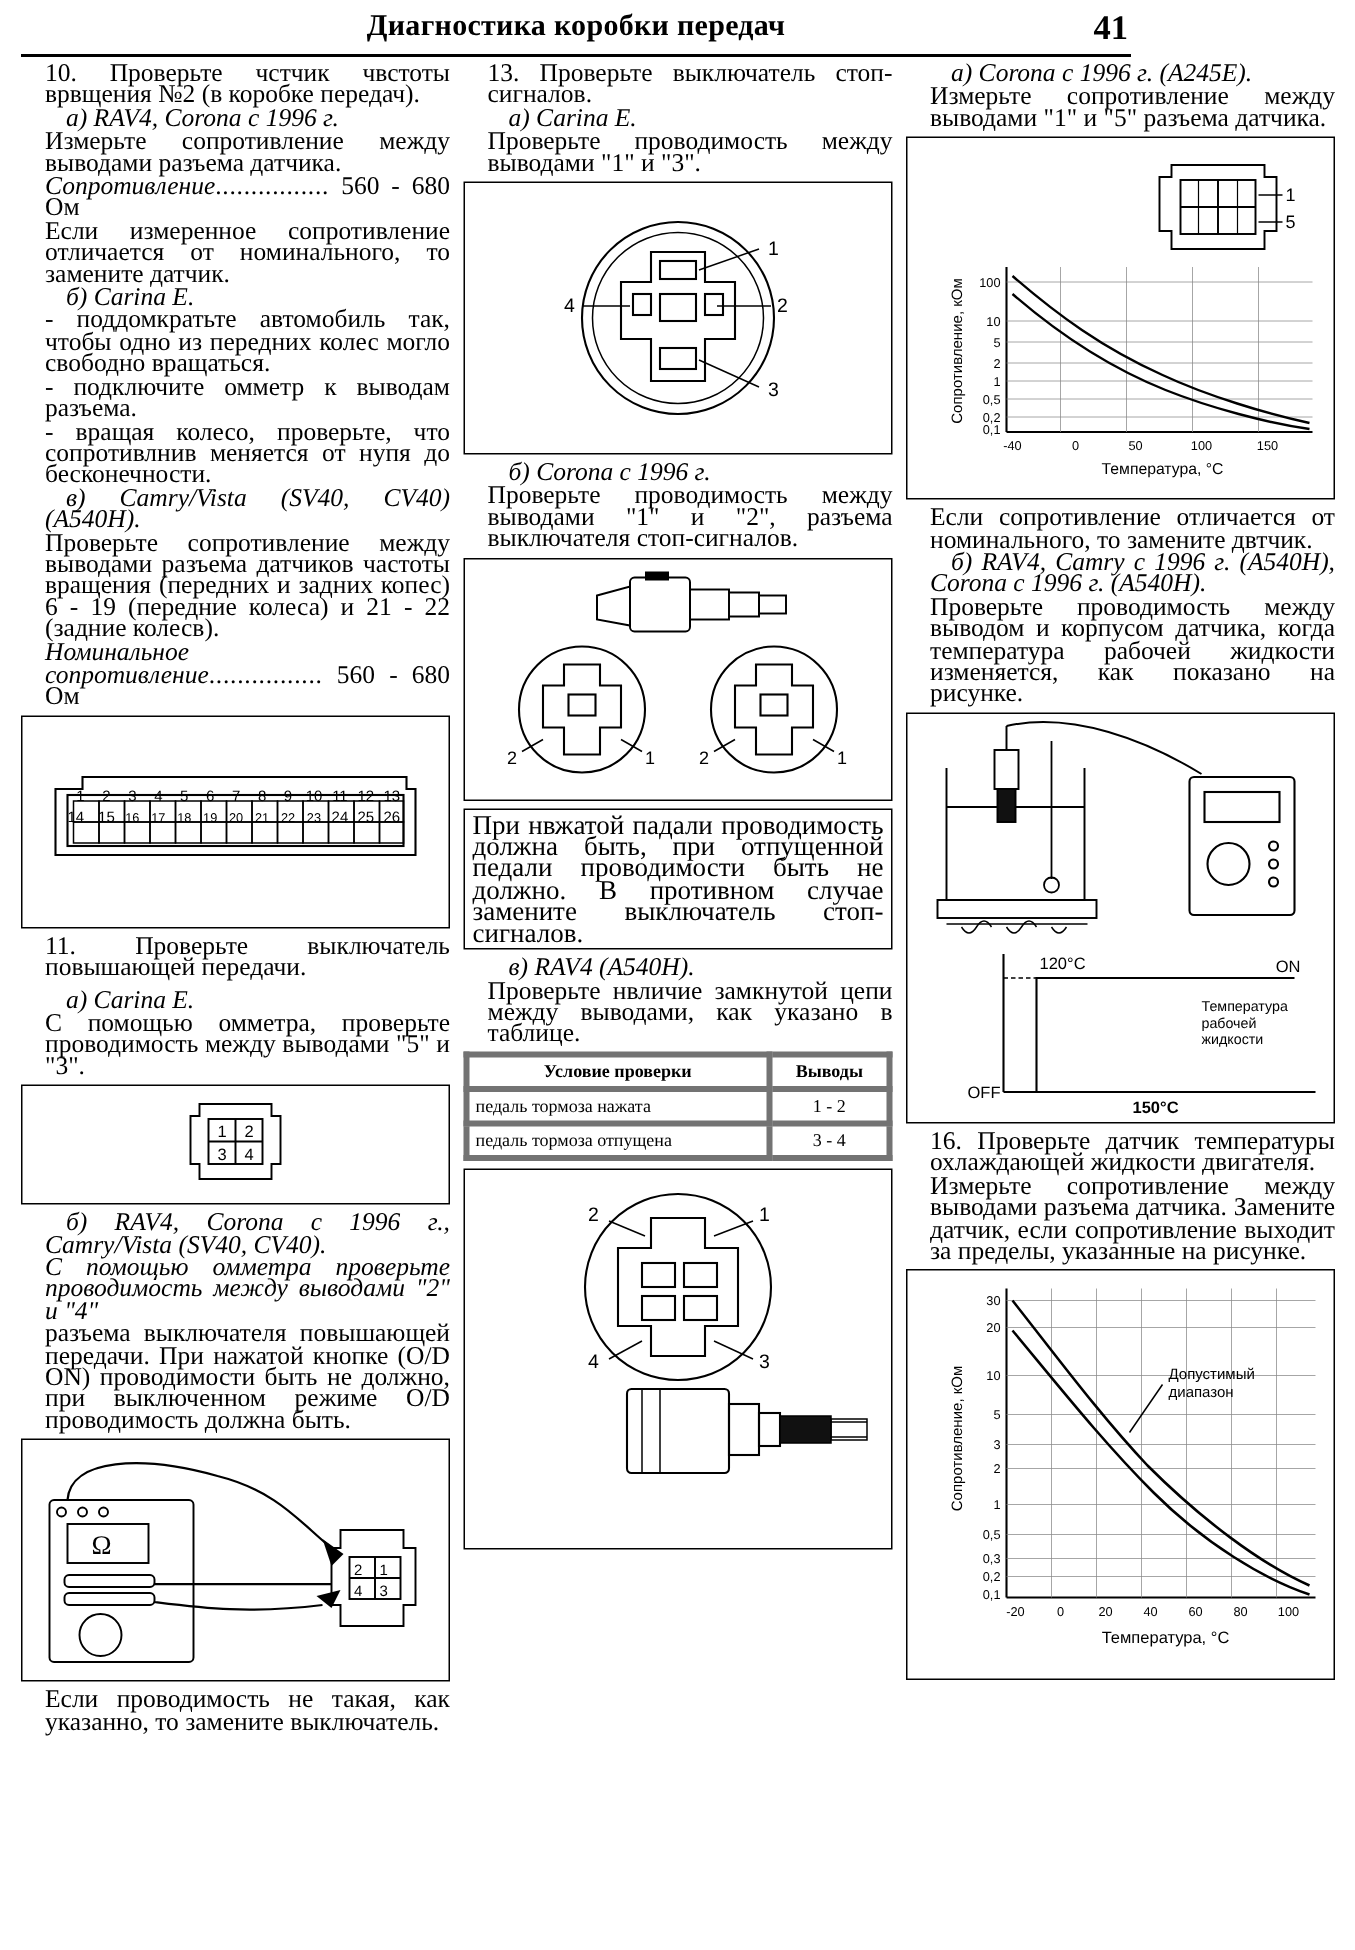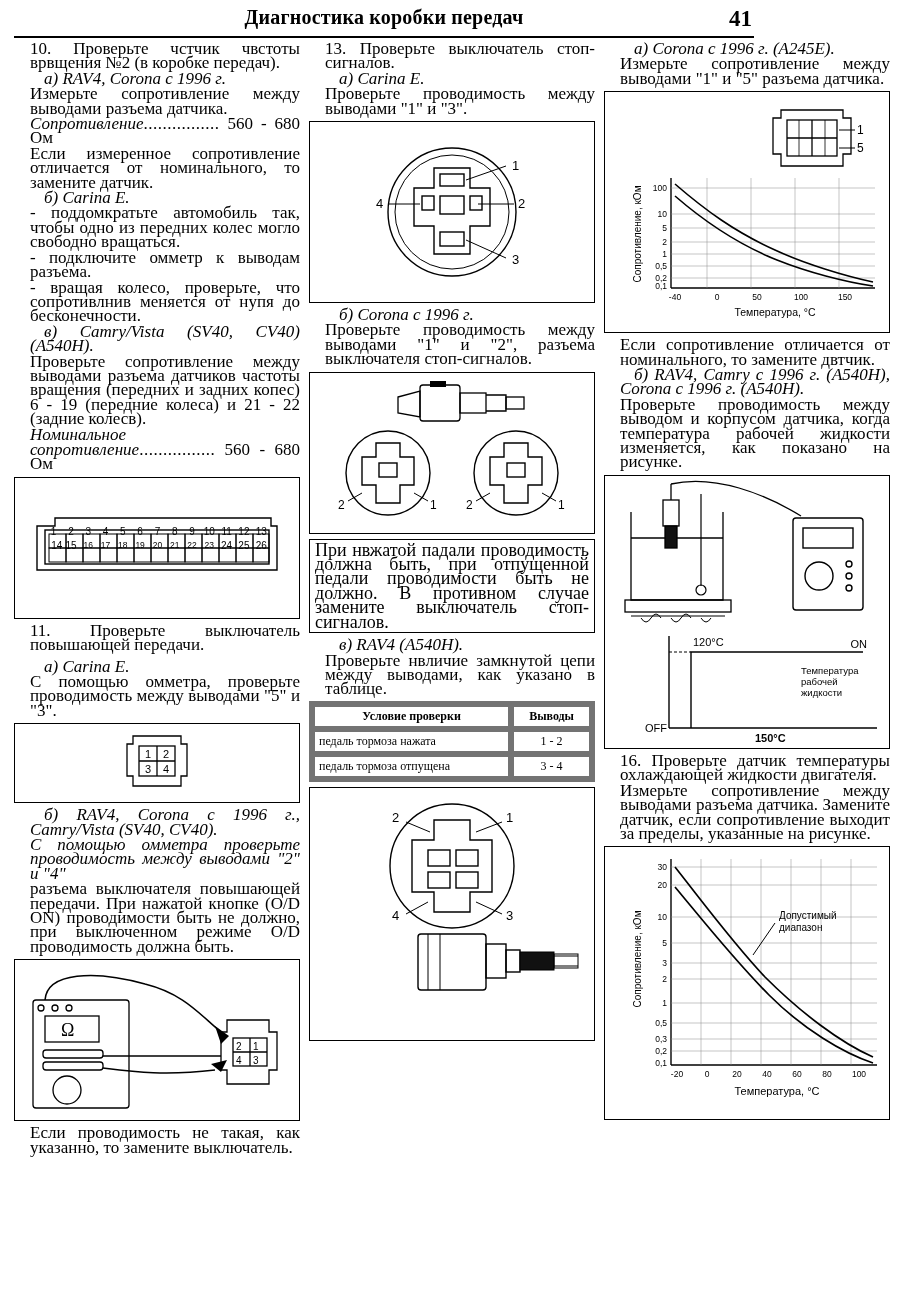--- a/index.html
+++ b/index.html
@@ -66,21 +66,21 @@
   }
   .fig svg{display:block;}
   
   table.tbl{
     border-collapse:collapse;
     width:100%;
     font-size:12px;
     margin:4px 0 5px 0;
   }
   table.tbl td,table.tbl th{
-    border:6px solid #737373;
+    border:4px solid #737373;
     padding:2px 4px;
   }
   table.tbl th{font-weight:bold;text-align:center;}
   table.tbl td.c{text-align:center;}
   .boxtext{
     border:1px solid #000;
     padding:3px 5px;
     margin:5px 0;
     font-size:18px;
     line-height:14.4px;
@@ -169,21 +169,21 @@
             <span class="lbl" style="width:17.3px;text-align:center">8</span>
             <span class="lbl" style="width:17.3px;text-align:center">9</span>
             <span class="lbl" style="width:17.3px;text-align:center">10</span>
             <span class="lbl" style="width:17.3px;text-align:center">11</span>
             <span class="lbl" style="width:17.3px;text-align:center">12</span>
             <span class="lbl" style="width:17.3px;text-align:center">13</span>
           </div>
         </div>
         <div style="position:absolute;left:30px;top:62px;width:226px;">
           <div style="display:flex;">
-            <span class="lbl" style="width:17.3px;text-align:right">14</span>
+            <span class="lbl" style="width:17.3px;text-align:left">14</span>
             <span class="lbl" style="width:17.3px;text-align:center">15</span>
             <span class="lblsm" style="width:17.3px;text-align:center">16</span>
             <span class="lblsm" style="width:17.3px;text-align:center">17</span>
             <span class="lblsm" style="width:17.3px;text-align:center">18</span>
             <span class="lblsm" style="width:17.3px;text-align:center">19</span>
             <span class="lblsm" style="width:17.3px;text-align:center">20</span>
             <span class="lblsm" style="width:17.3px;text-align:center">21</span>
             <span class="lblsm" style="width:17.3px;text-align:center">22</span>
             <span class="lblsm" style="width:17.3px;text-align:center">23</span>
             <span class="lbl" style="width:17.3px;text-align:center">24</span>

